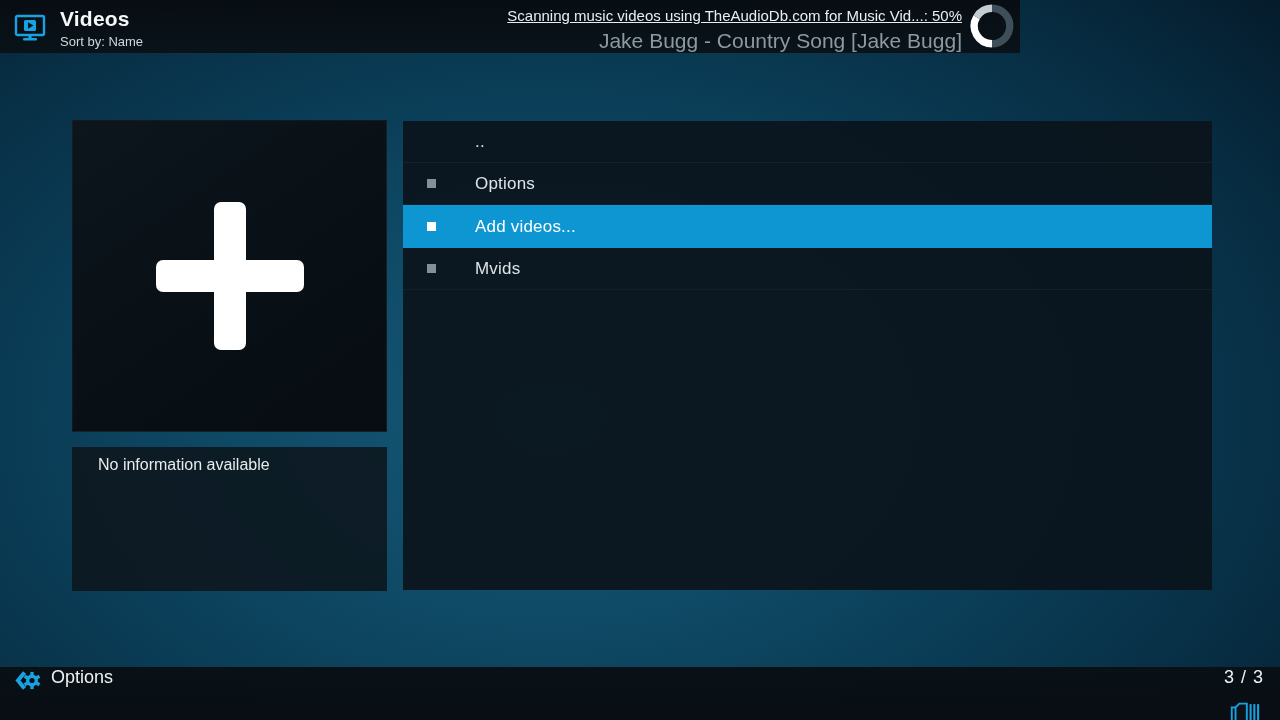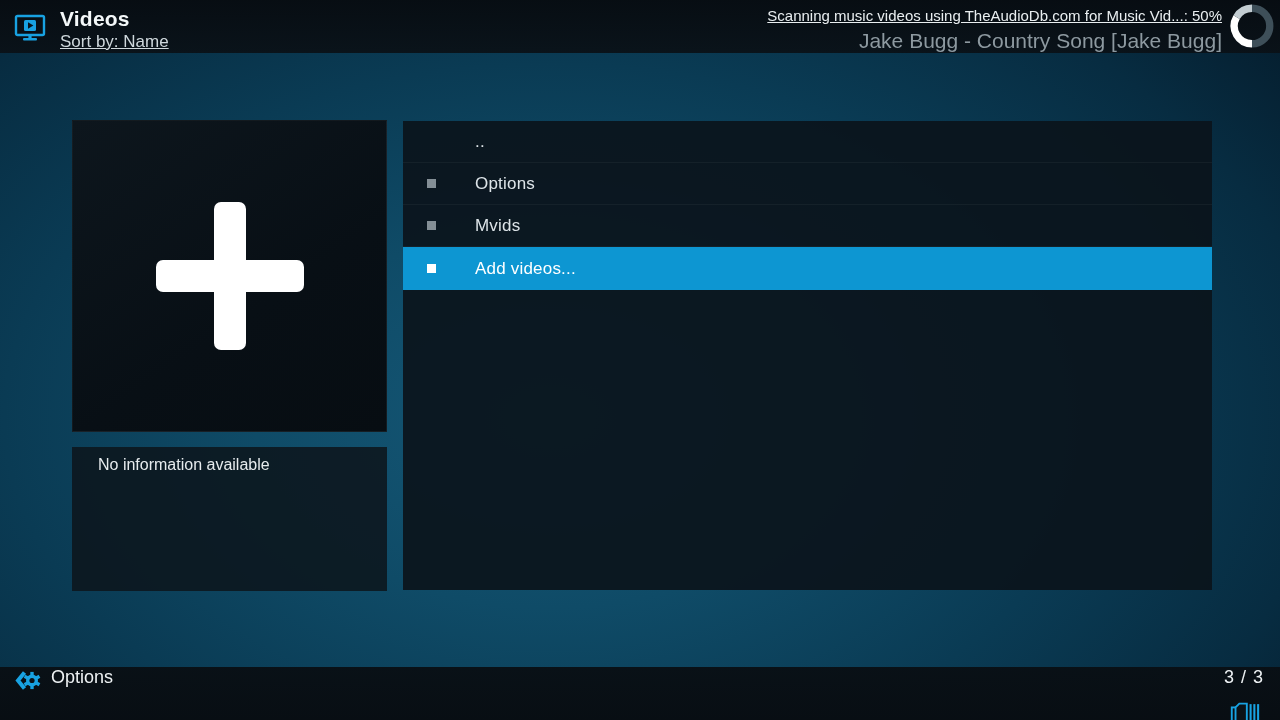--- a/index.html
+++ b/index.html
@@ -8,28 +8,28 @@
     font-family:"Liberation Sans","DejaVu Sans",sans-serif;
     background:
       radial-gradient(1050px 680px at 43% 58%,
         #155877 0%, #0f4b67 28%, #0a3b54 52%, #072c41 74%, #051c2c 92%, #04141f 100%);
     color:#eef3f5;
     position:relative;
   }
 
   
   .topbar {
-    position:absolute; top:0; left:0; width:1280px; height:53px;
+    position:absolute; top:0; left:0; width:1020px; height:53px;
     background:linear-gradient(to bottom, rgba(7,12,17,0.97), rgba(10,17,23,0.94));
   }
   .topbar-left { position:absolute; left:14px; top:6px; display:flex; align-items:flex-start; gap:14px; }
   .videos-icon { margin-top:8px; }
   .title-block { display:flex; flex-direction:column; }
   .page-title { font-size:21px; font-weight:700; color:#f4f8f9; line-height:26px; letter-spacing:0.2px; }
-  .sort-label { font-size:17px; color:#cfd8dc; line-height:19px;text-decoration:underline; }
+  .sort-label { font-size:13px; color:#cfd8dc; line-height:19px; }
   .topbar-right {
     position:absolute; right:58px; top:7px; text-align:right; line-height:18px;
   }
   .status-line1 { font-size:15px; color:#e9eef0;text-decoration:underline; }
   .status-line2 { font-size:21px; color:#8d99a0; margin-top:7px; }
   .spinner { position:absolute; right:5px; top:3px; }
 
   
   .thumb-panel {
     position:absolute; left:72px; top:120px; width:315px; height:312px;
@@ -131,28 +131,28 @@
 
   <div class="row">
     <span class="label">..</span>
   </div>
 
   <div class="row">
     <span class="bullet"></span>
     <span class="label">Options</span>
   </div>
 
+  <div class="row selected">
+    <span class="bullet"></span>
+    <span class="label">Add videos...</span>
+  </div>
+
   <div class="row">
     <span class="bullet"></span>
     <span class="label">Mvids</span>
-  </div>
-
-  <div class="row selected">
-    <span class="bullet"></span>
-    <span class="label">Add videos...</span>
   </div>
 
 </div>
 
 <div class="bottombar">
 
   <div class="footer-left">
     <span>
       <svg width="27" height="27" viewBox="0 0 27 27">
         <path d="M10.5 5.5 L4 13.5 L10.5 21.5" fill="none" stroke="#18a2e2" stroke-width="4"></path>

